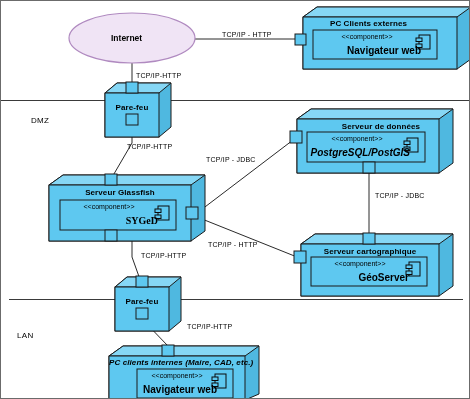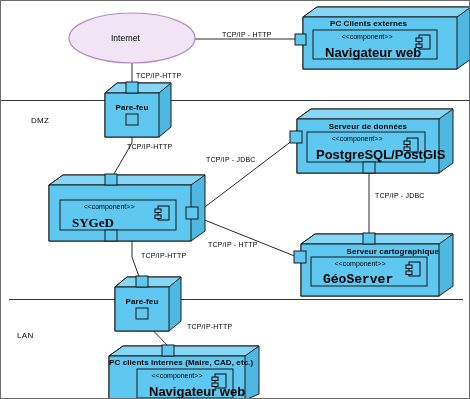--- a/index.html
+++ b/index.html
@@ -52,31 +52,30 @@
   }
   .comp-stereo {
     position: absolute;
     font-size: 7px;
     color: #000000;
     white-space: nowrap;
     text-align: center;
   }
   .comp-name {
     position: absolute;
-    font-size: 13px;
+    font-size: 10px;
     font-weight: bold;
     color: #000000;
     white-space: nowrap;
-    text-align: left;
-    margin-left: 12px;
+    text-align: right;
   }
   .ellipse-lbl {
     position: absolute;
     font-size: 8.5px;
-    font-weight: normal;
+    font-weight: bold;
     color: #000000;
     white-space: nowrap;
   }
 </style>
 </head>
 <body>
 
 <div id="canvas">
 
   <svg id="svg-layer" viewBox="0 0 470 399">
@@ -198,34 +197,35 @@
 
   <div class="zone-lbl" style="left:30px; top:115px;">DMZ</div>
   <div class="zone-lbl" style="left:16px; top:330px;">LAN</div>
 
   <div class="node-title" style="left:302px; top:18px; width:131px;">PC Clients externes</div>
   <div class="comp-stereo" style="left:312px; top:32px; width:108px;">&lt;&lt;component&gt;&gt;</div>
   <div class="comp-name" style="left:312px; top:44px; width:108px;">Navigateur web</div>
 
   <div class="node-title" style="left:104px; top:102px; width:54px;">Pare-feu</div>
 
+  <div class="node-title" style="left:48px; top:187px; width:142px;">Serveur Glassfish</div>
   <div class="comp-stereo" style="left:59px; top:202px; width:98px;">&lt;&lt;component&gt;&gt;</div>
   <div class="comp-name" style="left:59px; top:214px; width:98px;font-family:Liberation Serif, serif;">SYGeD</div>
 
-  <div class="node-title" style="left:296px; top:121px; width:142px;">Serveur de données</div>
+  <div class="node-title" style="left:296px; top:121px; width:154px;padding-left:7px;">Serveur de données</div>
   <div class="comp-stereo" style="left:306px; top:134px; width:100px;">&lt;&lt;component&gt;&gt;</div>
-  <div class="comp-name" style="left:303px; top:146px; width:106px;">PostgreSQL/PostGIS</div>
-
-  <div class="node-title" style="left:300px; top:246px; width:138px;text-align:right;">Serveur cartographique</div>
+  <div class="comp-name" style="left:303px; top:146px; width:106px;font-style:italic;">PostgreSQL/PostGIS</div>
+
+  <div class="node-title" style="left:300px; top:246px; width:138px;">Serveur cartographique</div>
   <div class="comp-stereo" style="left:310px; top:259px; width:98px;">&lt;&lt;component&gt;&gt;</div>
-  <div class="comp-name" style="left:310px; top:271px; width:98px;font-family:Liberation Mono, monospace;">GéoServer</div>
+  <div class="comp-name" style="left:310px; top:271px; width:98px;">GéoServer</div>
 
   <div class="node-title" style="left:114px; top:296px; width:54px;">Pare-feu</div>
 
-  <div class="node-title" style="left:108px; top:357px; width:120px;">PC clients internes (Maire, CAD, etc.)</div>
+  <div class="node-title" style="left:108px; top:357px; width:120px;font-style:italic;">PC clients internes (Maire, CAD, etc.)</div>
   <div class="comp-stereo" style="left:136px; top:371px; width:80px;">&lt;&lt;component&gt;&gt;</div>
   <div class="comp-name" style="left:136px; top:383px; width:80px;">Navigateur web</div>
 
   <div class="lbl" style="left:221px; top:30px;">TCP/IP - HTTP</div>
   <div class="lbl" style="left:135px; top:71px;">TCP/IP-HTTP</div>
   <div class="lbl" style="left:126px; top:142px;">TCP/IP-HTTP</div>
   <div class="lbl" style="left:205px; top:155px;">TCP/IP - JDBC</div>
   <div class="lbl" style="left:207px; top:240px;">TCP/IP - HTTP</div>
   <div class="lbl" style="left:374px; top:191px;">TCP/IP - JDBC</div>
   <div class="lbl" style="left:140px; top:251px;">TCP/IP-HTTP</div>

